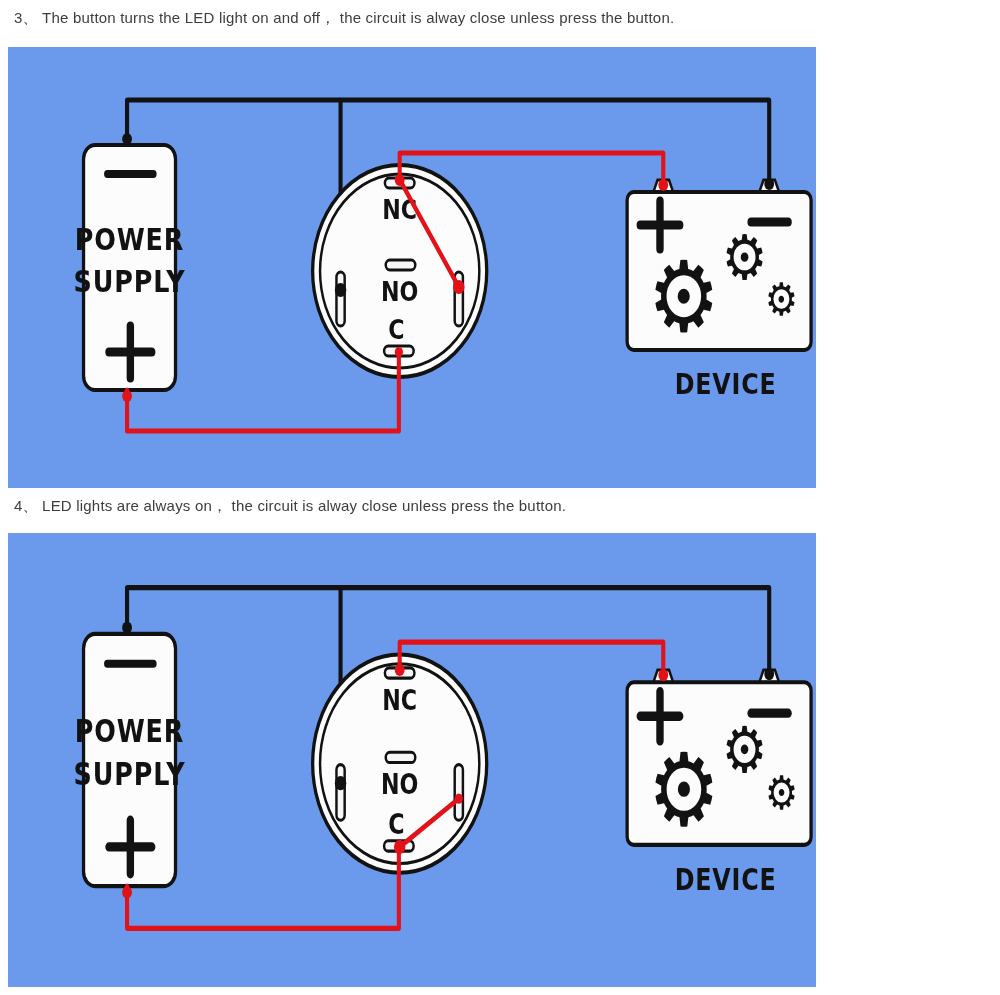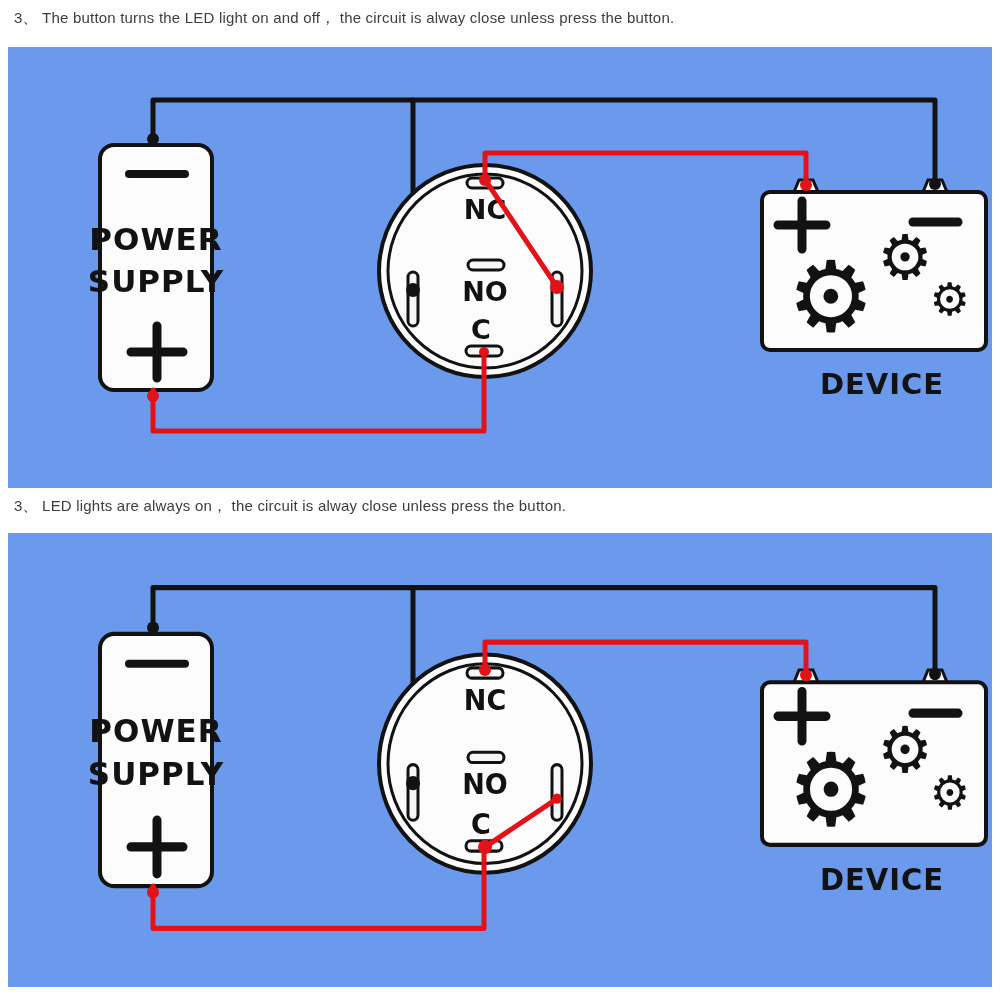--- a/index.html
+++ b/index.html
@@ -1,20 +1,20 @@
 <!DOCTYPE html>
 <html><head>
 <meta charset="utf-8">
 <style>
   html,body{margin:0;padding:0;background:#ffffff;}
   body{width:1000px;height:995px;position:relative;font-family:"Liberation Sans",sans-serif;}
   .caption{position:absolute;left:8px;width:984px;font-size:15px;color:#3d3d3d;letter-spacing:.2px;margin-left:6px;}
   #caption-3{top:9px;}
   #caption-4{top:497px;}
-  .panel{position:absolute;left:8px;width:984px;background:#6b9aec;}
+  .panel{position:absolute;left:8px;width:808px;background:#6b9aec;}
   #panel-3{top:47px;height:441px;}
   #panel-4{top:533px;height:454px;}
   .panel svg{display:block;width:100%;height:100%;}
   
   .wk{stroke:#121212;stroke-width:5;fill:none;stroke-linecap:round;stroke-linejoin:round;}
   .wr{stroke:#e21218;stroke-width:5;fill:none;stroke-linecap:round;stroke-linejoin:round;}
   .dot-k{fill:#121212;stroke:none;}
   .dot-r{fill:#e21218;stroke:none;}
   
   .box{fill:#fcfcfc;stroke:#121212;stroke-width:4;}
@@ -86,21 +86,21 @@
       <circle class="dot-k" cx="927" cy="137" r="6"></circle>
       <circle class="dot-r" cx="477" cy="133" r="6"></circle>
       <circle class="dot-r" cx="798" cy="138" r="6"></circle>
       <circle class="dot-r" cx="549" cy="240" r="7"></circle>
       <circle class="dot-r" cx="145" cy="349" r="6"></circle>
       <circle class="dot-r" cx="476" cy="305" r="5"></circle>
     </g>
   </svg>
 </div>
 
-<div class="caption" id="caption-4">3、 LED lights are always on， the circuit is alway close unless press the button.</div>
+<div class="caption" id="caption-4">4、 LED lights are always on， the circuit is alway close unless press the button.</div>
 
 <div class="panel" id="panel-4">
   <svg viewBox="0 0 984 441" preserveAspectRatio="none">
 
     <g>
       <path class="wk" d="M145 98 V53 H927 V134"></path>
       <path class="wk" d="M405 53 V246"></path>
     </g>
 
     <g>

